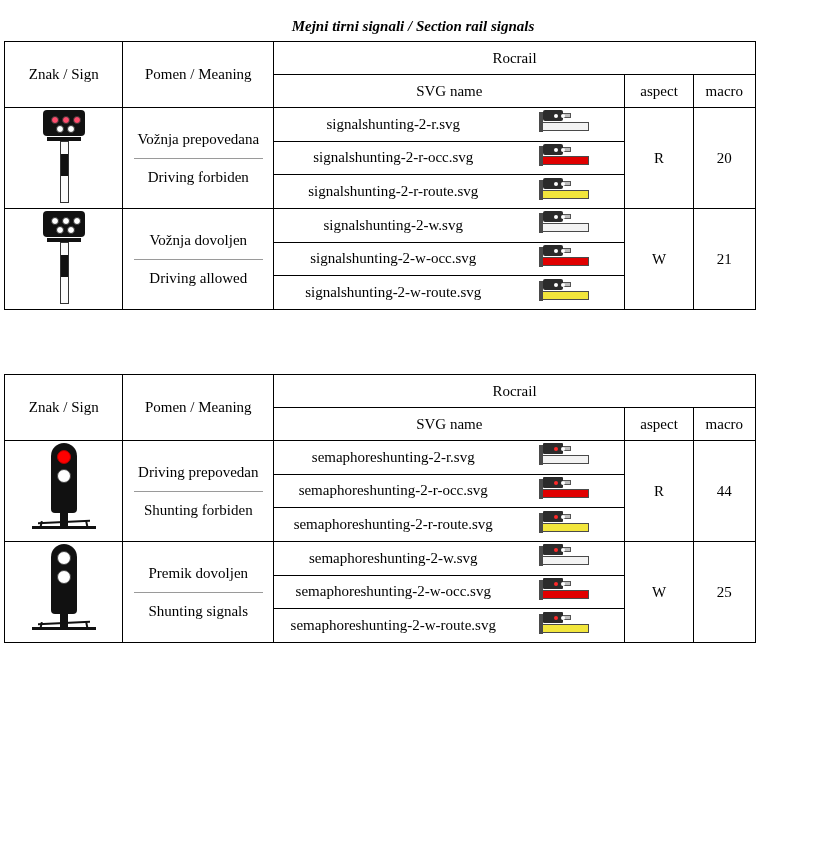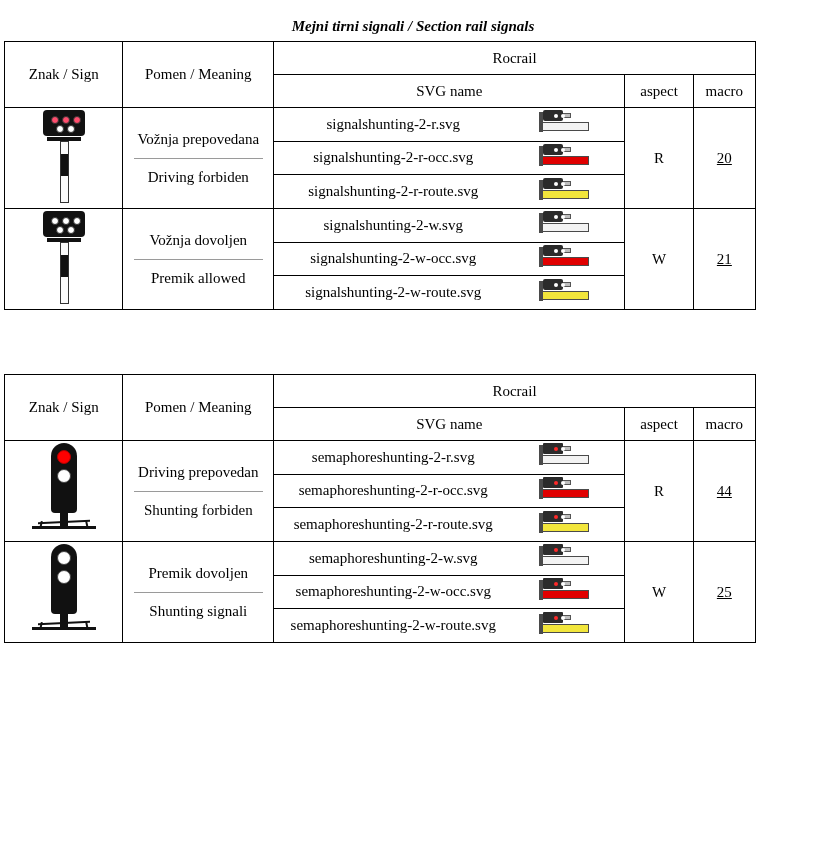--- a/index.html
+++ b/index.html
@@ -65,21 +65,20 @@
     font-size: 15px;
     padding: 6px 4px;
     text-align: center;
   }
   .aspect-cell {
     font-weight: bold;
     font-size: 15px;
   }
   .macro-cell {
     font-size: 15px;
-    text-decoration: underline;
   }
   .meaning {
     font-size: 15px;
     line-height: 1.5;
     padding: 4px 6px;
   }
   .meaning .divider {
     width: 86%;
     margin: 7px auto;
     border-top: 1px solid #9a9a9a;
@@ -368,21 +367,21 @@
                 <div class="crossbar"></div>
                 <div class="mast">
                     <div class="blk"></div>
                   </div>
               </div>
             </div>
           </td>
           <td rowspan="3" class="meaning">
             <div>Vožnja dovoljen</div>
             <div class="divider"></div>
-            <div>Premik allowed</div>
+            <div>Driving allowed</div>
           </td>
           <td class="svgname-cell" style="white-space: nowrap;"><span style="display: inline-block; width: 232px; text-align: center; vertical-align: middle;">signalshunting-2-w.svg</span><span style="display: inline-block; width: 112px; text-align: center; vertical-align: middle;"><span class="rr"><span class="bar white"></span><span class="tail"></span><span class="post"></span><span class="head">
                     <span class="lamp l1"></span>
                     <span class="lamp l2"></span>
                   </span></span></span></td>
           <td rowspan="3" class="aspect-cell">W</td>
           <td rowspan="3" class="macro-cell">21</td>
         </tr>
         <tr>
           <td class="svgname-cell" style="white-space: nowrap;"><span style="display: inline-block; width: 232px; text-align: center; vertical-align: middle;">signalshunting-2-w-occ.svg</span><span style="display: inline-block; width: 112px; text-align: center; vertical-align: middle;"><span class="rr"><span class="bar red"></span><span class="tail"></span><span class="post"></span><span class="head">
@@ -477,21 +476,21 @@
                 <div class="legl"></div>
                   <div class="legr"></div>
                 <div class="base2"></div>
                 <div class="base"></div>
               </div>
             </div>
           </td>
           <td rowspan="3" class="meaning">
             <div>Premik dovoljen</div>
             <div class="divider"></div>
-            <div>Shunting signali</div>
+            <div>Shunting signals</div>
           </td>
           <td class="svgname-cell" style="white-space: nowrap;"><span style="display: inline-block; width: 232px; text-align: center; vertical-align: middle;">semaphoreshunting-2-w.svg</span><span style="display: inline-block; width: 112px; text-align: center; vertical-align: middle;"><span class="rr"><span class="bar white"></span><span class="tail"></span><span class="post"></span><span class="head sq">
                     <span class="lamp l1 red"></span>
                     <span class="lamp l2"></span>
                   </span></span></span></td>
           <td rowspan="3" class="aspect-cell">W</td>
           <td rowspan="3" class="macro-cell">25</td>
         </tr>
         <tr>
           <td class="svgname-cell" style="white-space: nowrap;"><span style="display: inline-block; width: 232px; text-align: center; vertical-align: middle;">semaphoreshunting-2-w-occ.svg</span><span style="display: inline-block; width: 112px; text-align: center; vertical-align: middle;"><span class="rr"><span class="bar red"></span><span class="tail"></span><span class="post"></span><span class="head sq">

